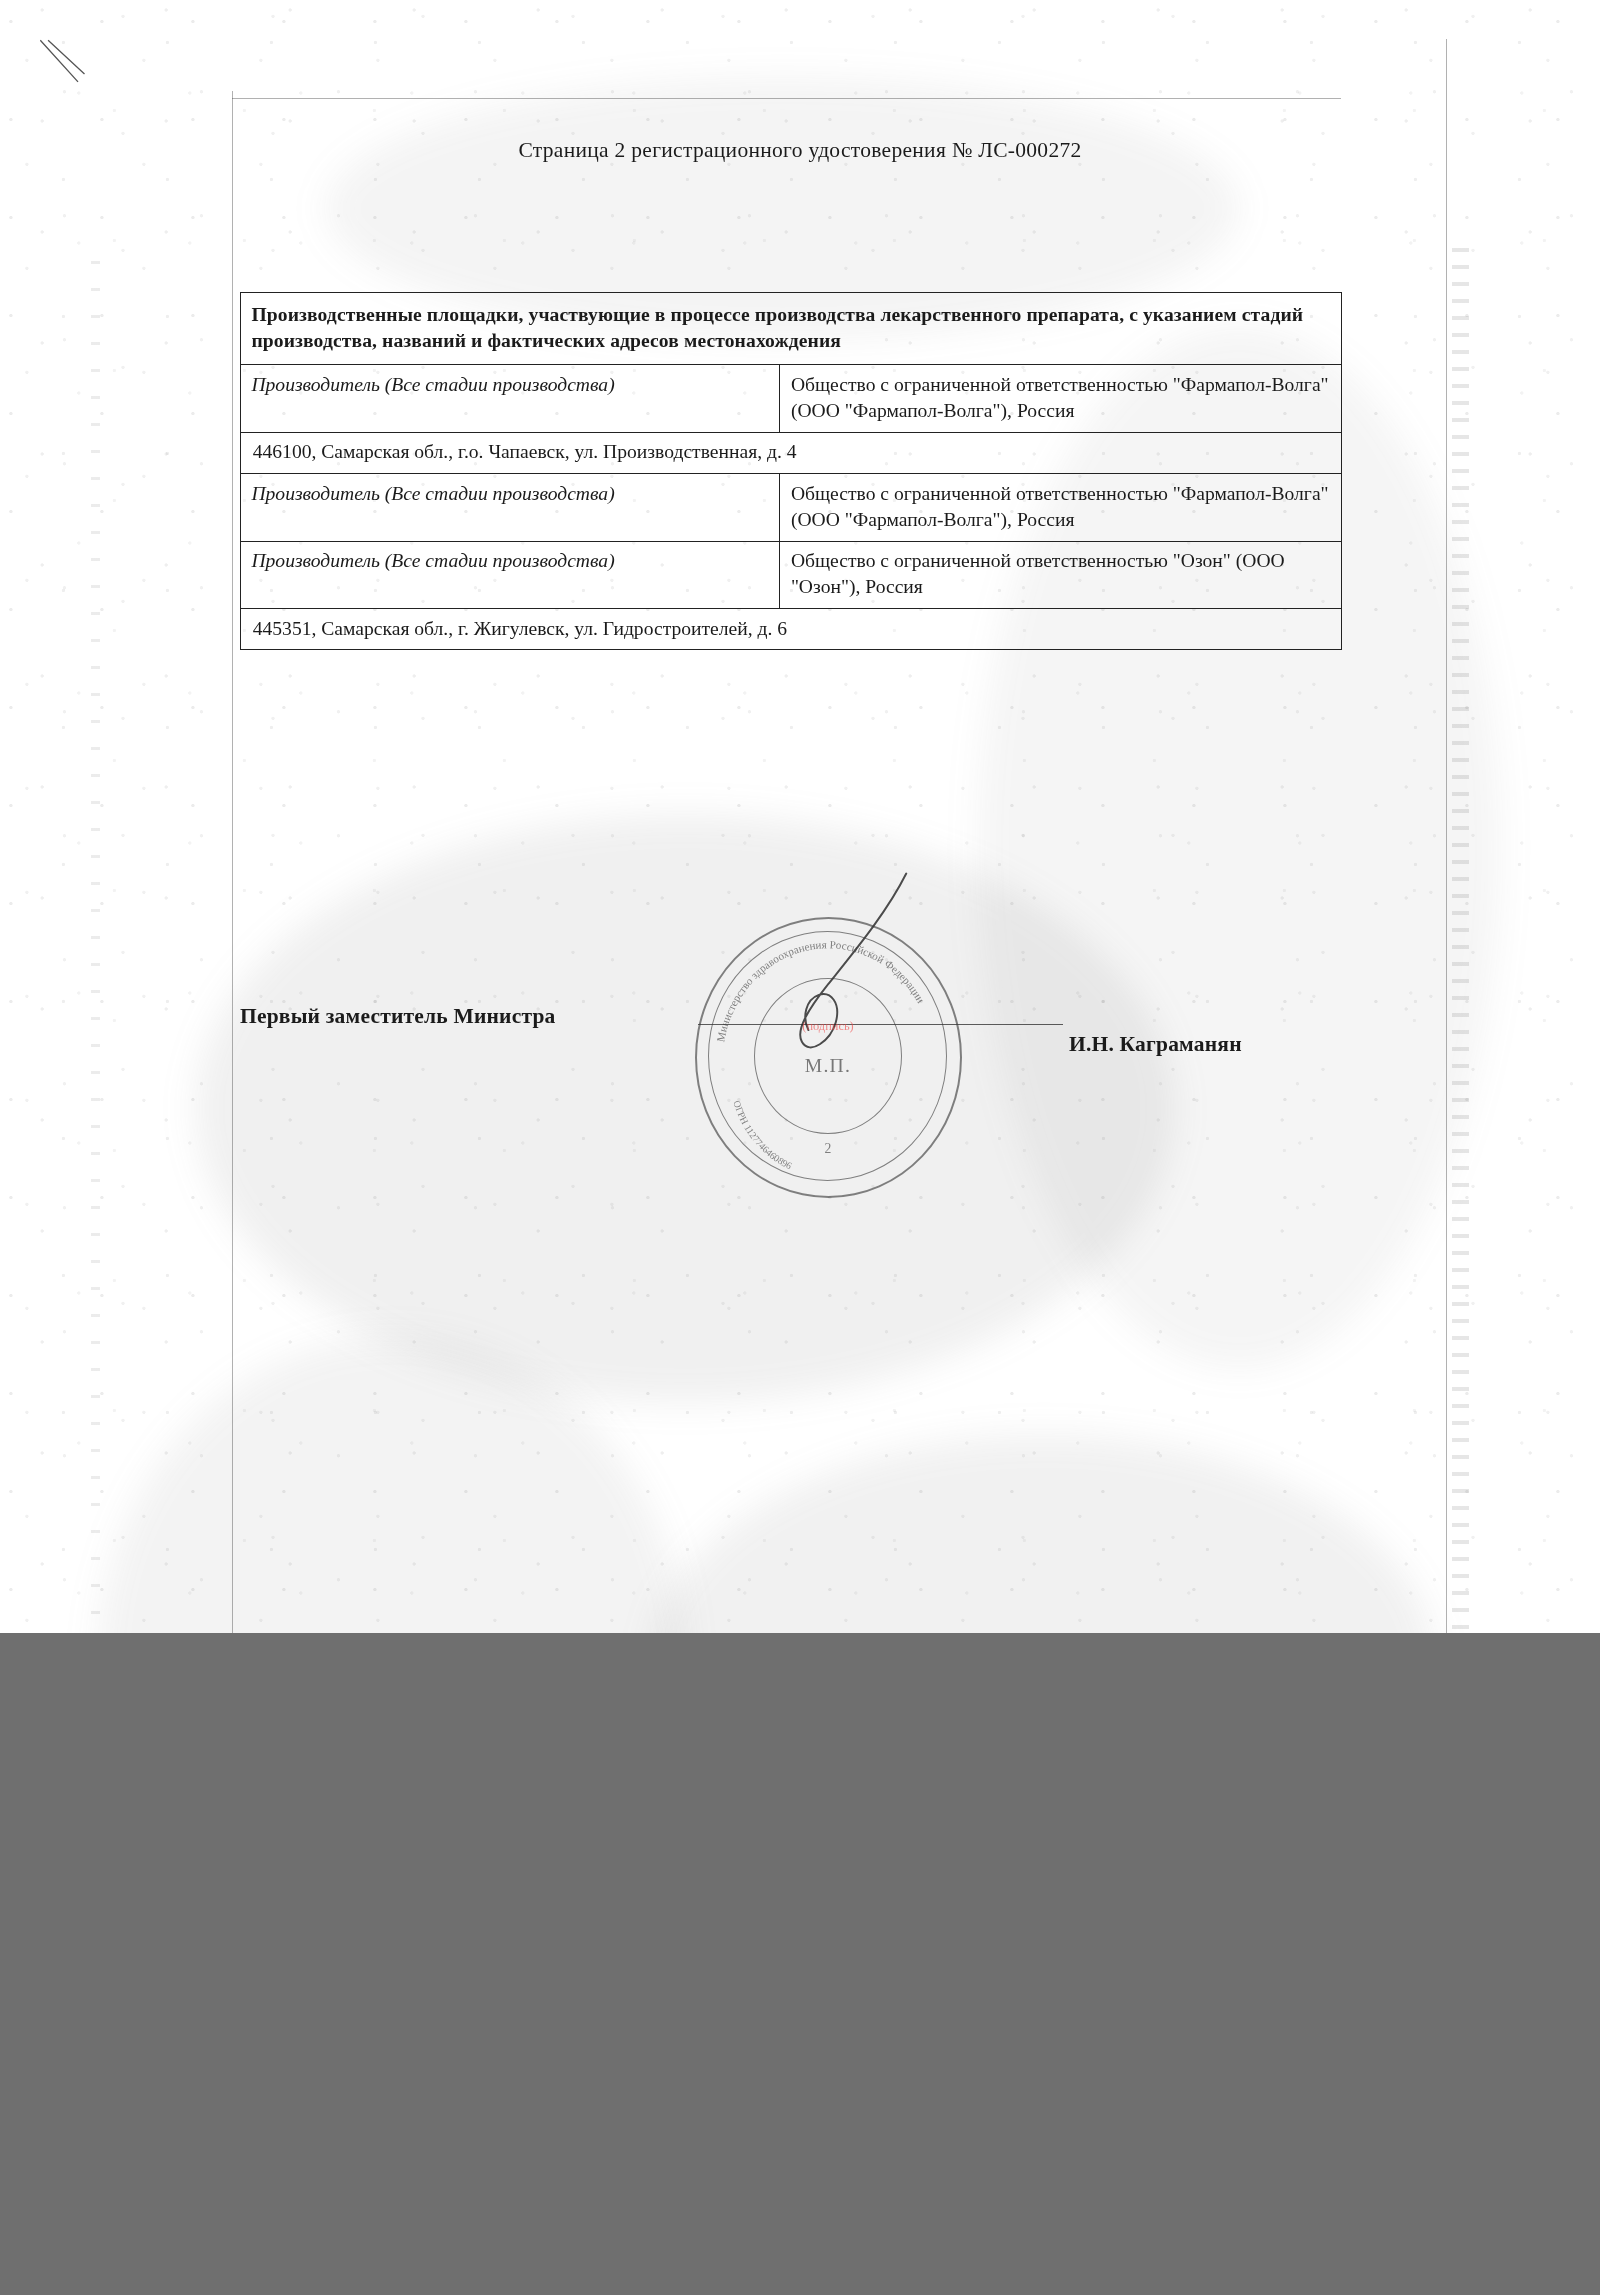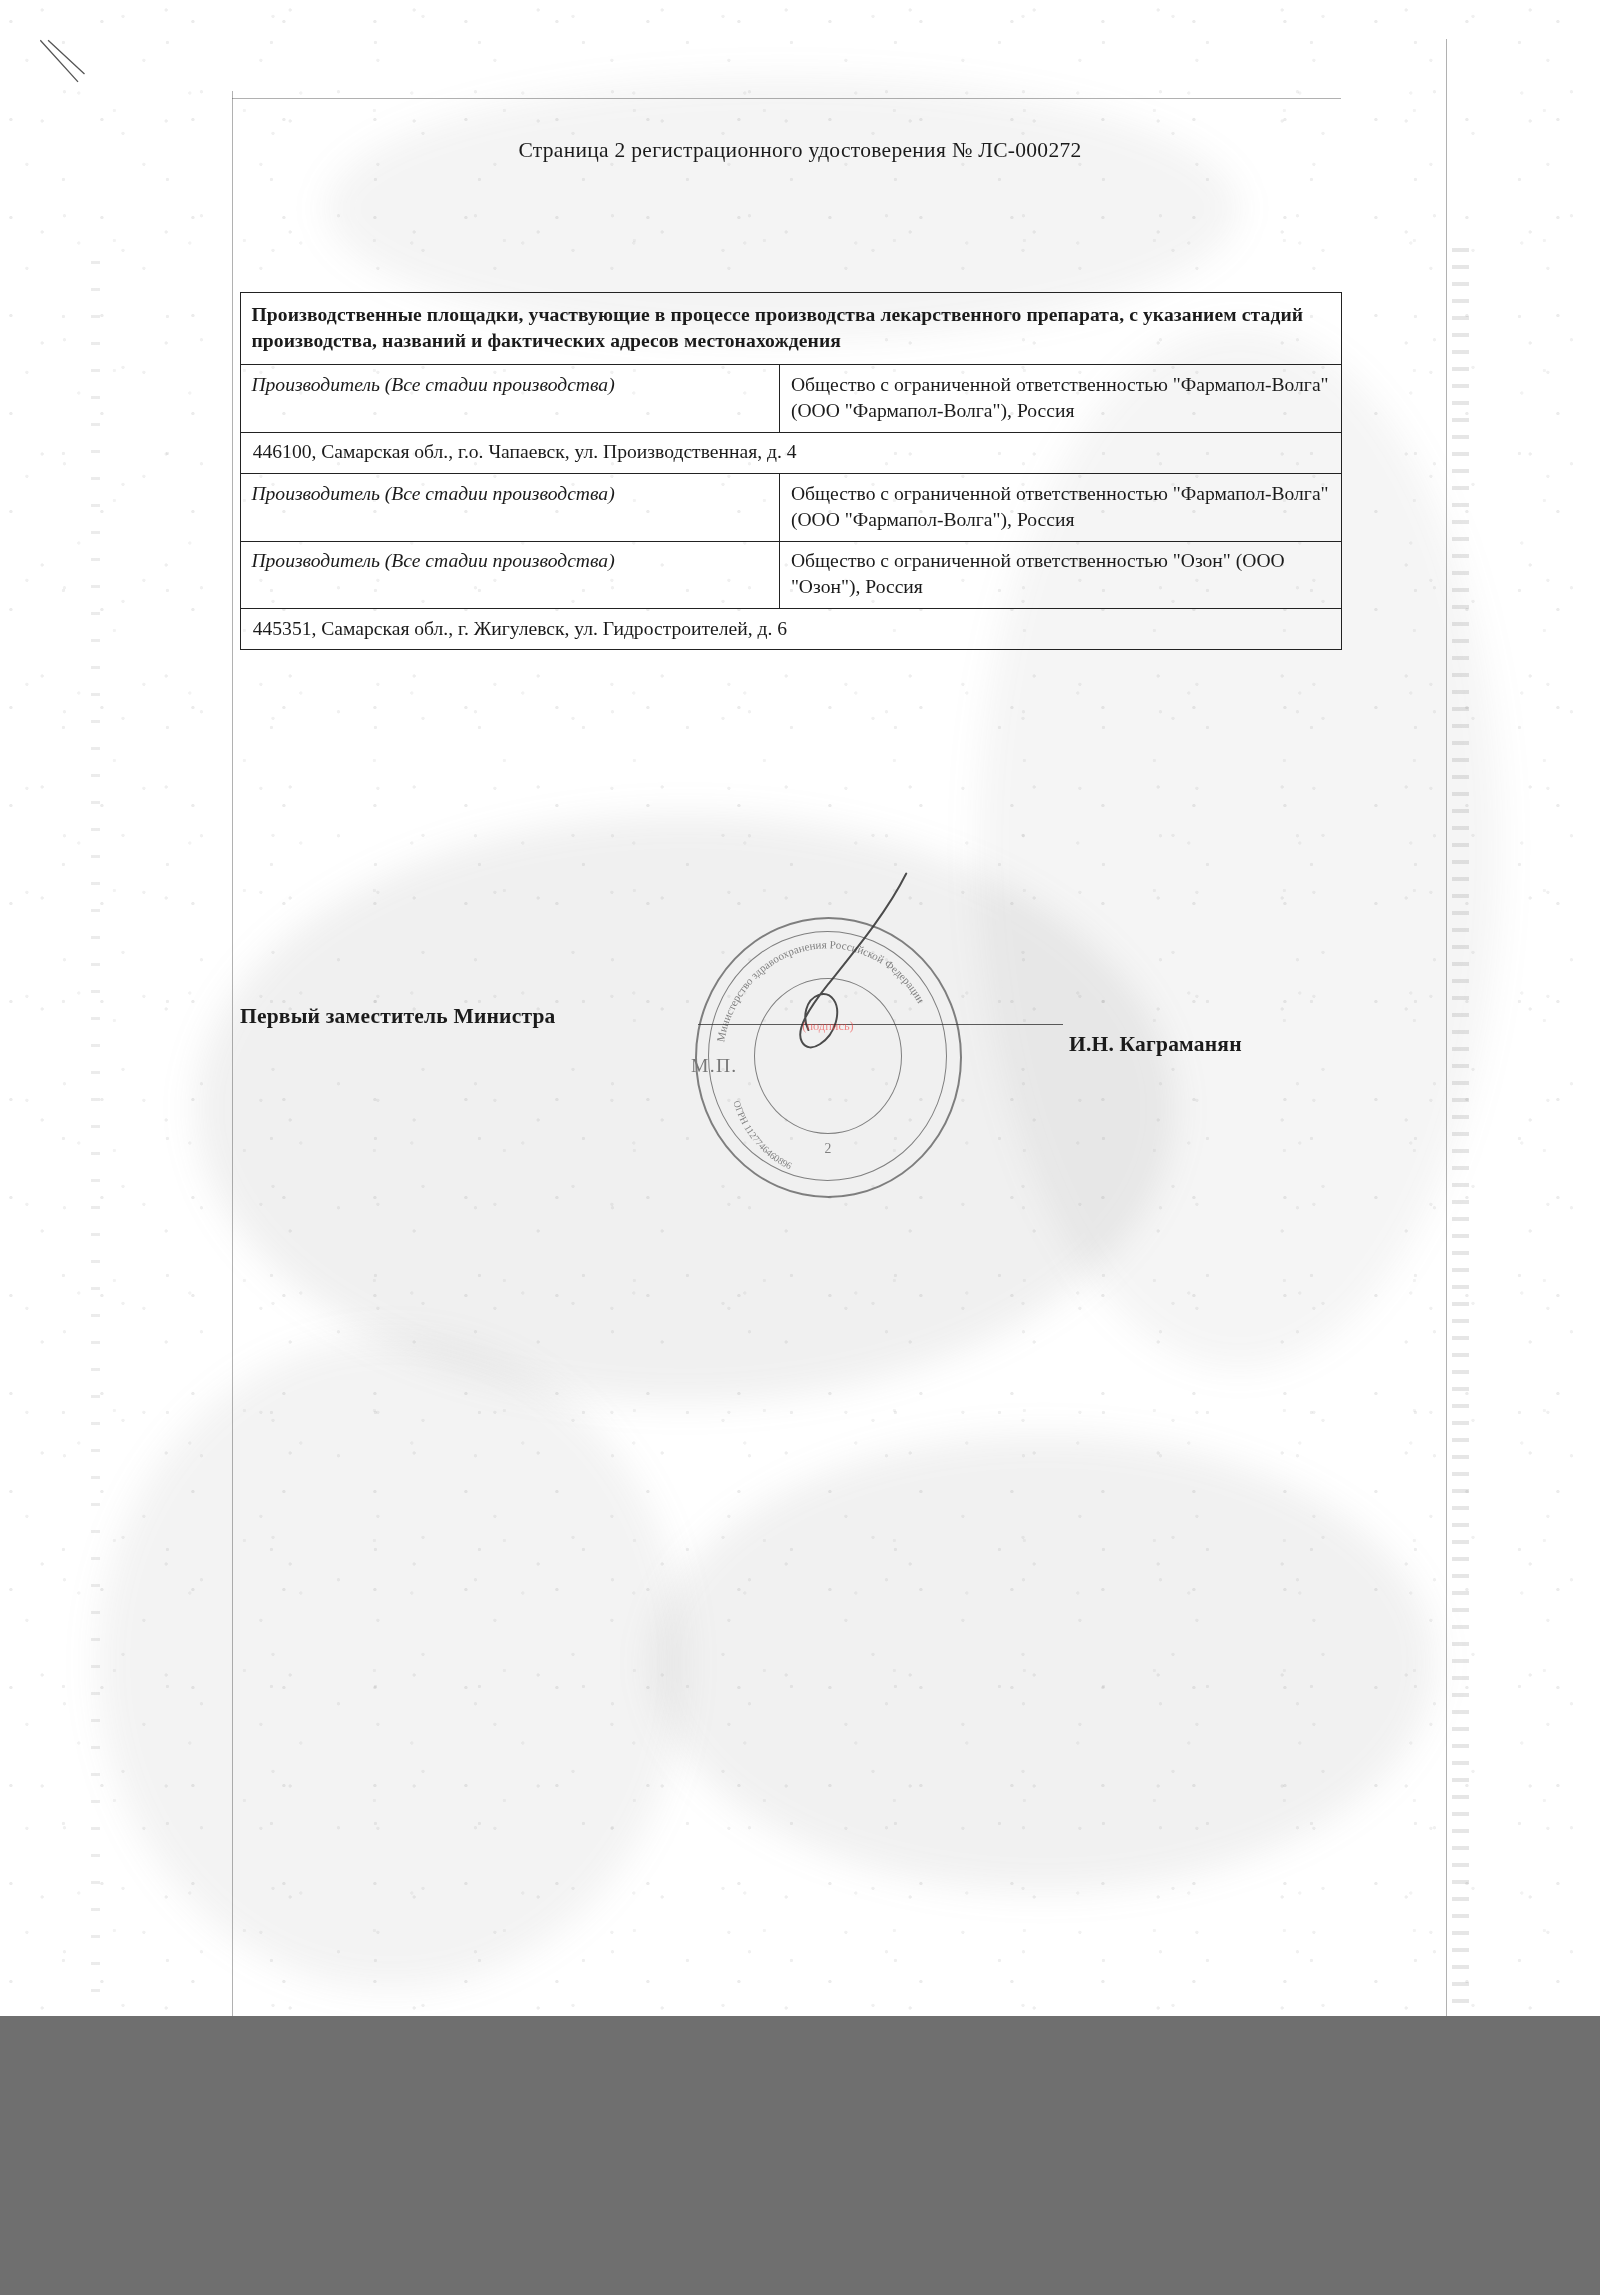--- a/index.html
+++ b/index.html
@@ -3,21 +3,21 @@
 <meta charset="utf-8">
 <style>
   html, body {
     margin: 0;
     padding: 0;
     background: #6f6f6f;
   }
   .page {
     position: relative;
     width: 1600px;
-    height: 2016px;
+    height: 1633px;
     background: #ffffff;
     overflow: hidden;
     font-family: "Liberation Serif", serif;
     color: #1b1b1b;
   }
 
   
   .grain {
     position: absolute;
     inset: 0;
@@ -144,20 +144,21 @@
     border-radius: 50%;
     border: 2px solid #3a3a3a;
   }
   .stamp .r1 { left: 3.9px;  top: 3.9px;  width: 263px; height: 277px; }
   .stamp .r2 { left: 17px; top: 18px; width: 237px; height: 248px; border-width: 1.3px; }
   .stamp .r3 { left: 63px; top: 65px; width: 146px; height: 154px; border-width: 1.3px; }
   .stamp .mp {
     position: absolute;
     left: 0; right: 0;
     top: 142px;
+    text-align: center;
     font-size: 19.6px;
     letter-spacing: 1.3px;
     color: #2e2e2e;
   }
   .stamp .podpis {
     position: absolute;
     left: 0; right: 0;
     top: 106px;
     text-align: center;
     font-size: 12.4px;

